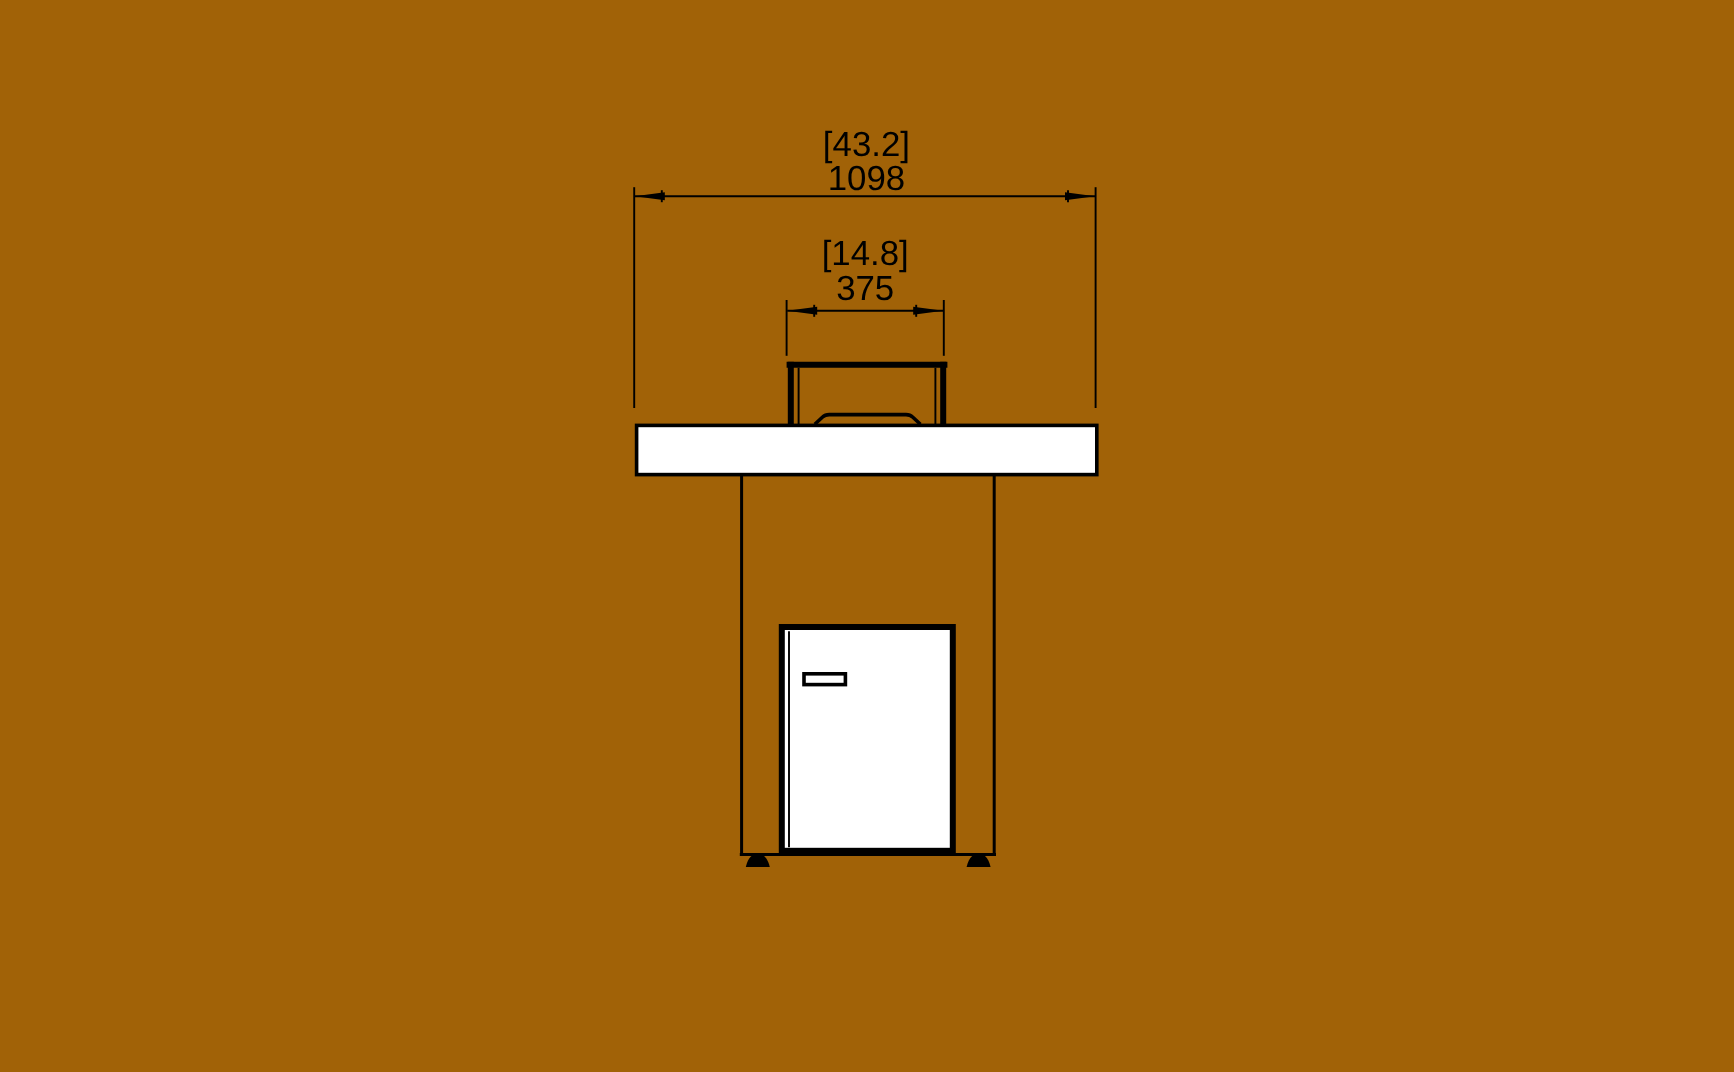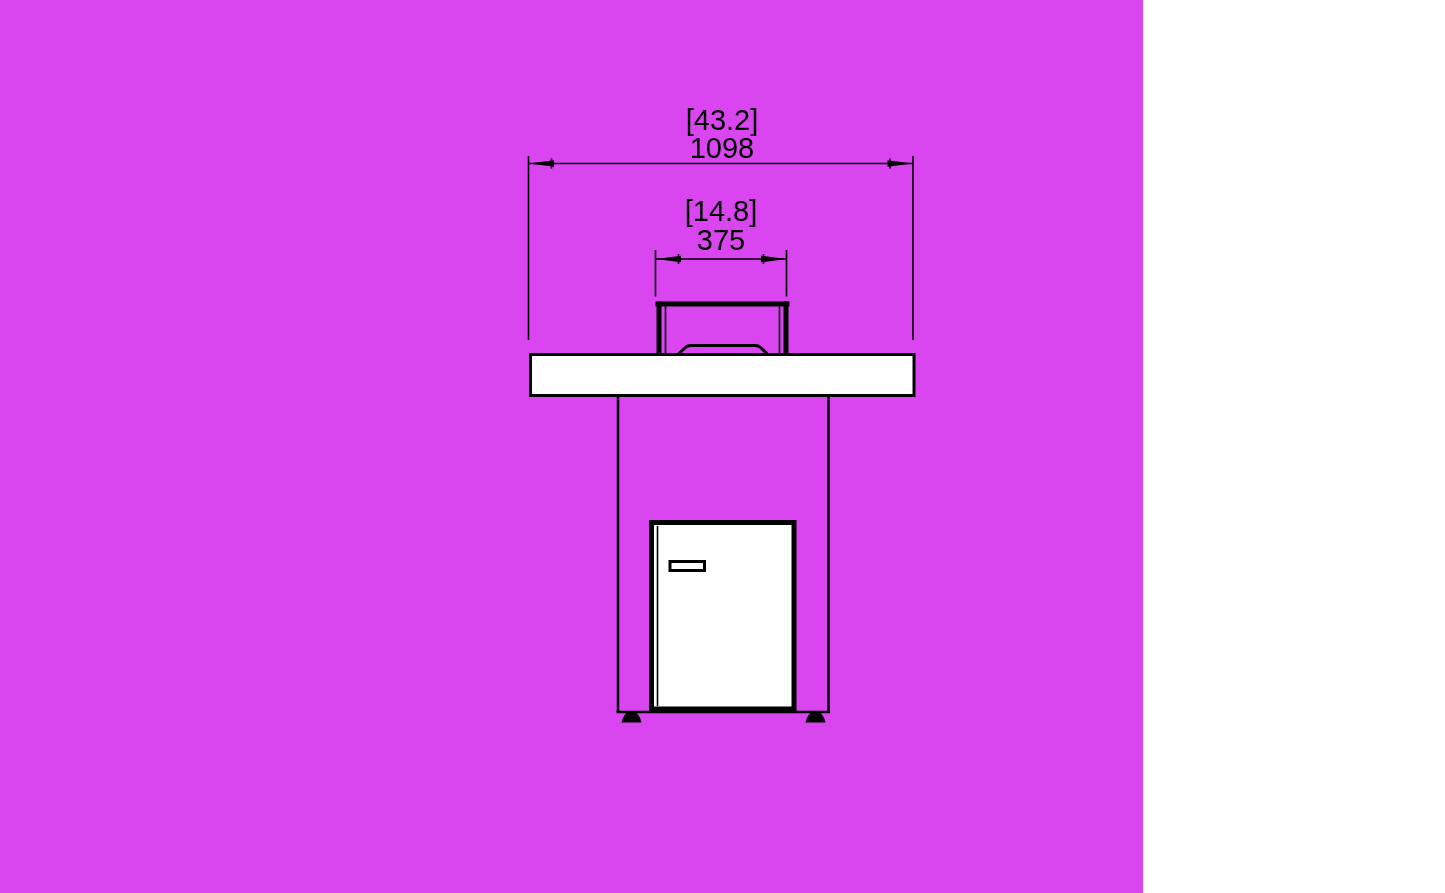--- a/index.html
+++ b/index.html
@@ -2,23 +2,23 @@
 <html><head>
 <meta charset="utf-8">
 <style>
   html, body {
     margin: 0;
     padding: 0;
     background: #ffffff;
   }
   .canvas {
     position: relative;
-    width: 1143px;
+    width: 1445px;
     height: 893px;
-    background: #d946ef;
+    background: #a16207;
     overflow: hidden;
     font-family: "Liberation Sans", sans-serif;
   }
   svg {
     display: block;
   }
   .dim-text {
     font-family: "Liberation Sans", sans-serif;
     font-size: 29px;
     fill: #000000;

